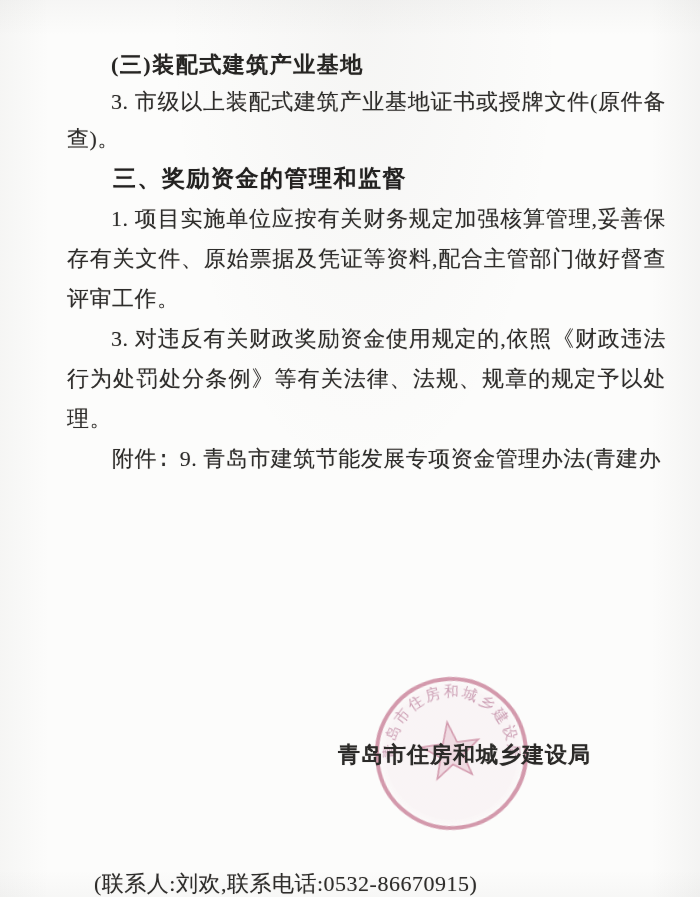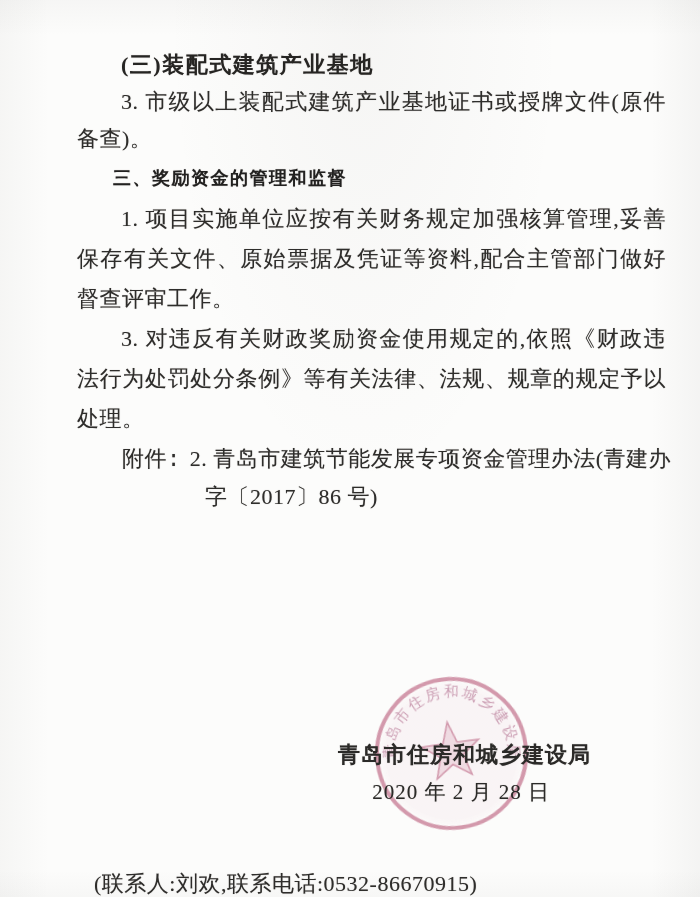--- a/index.html
+++ b/index.html
@@ -14,41 +14,40 @@
     width: 700px; height: 897px;
     background:
       radial-gradient(ellipse at 52% 2%, rgba(120,115,110,0.05), transparent 38%),
       linear-gradient(90deg, rgba(90,88,85,0.04), rgba(0,0,0,0) 7%, rgba(0,0,0,0) 93%, rgba(90,88,85,0.05)),
       linear-gradient(180deg, rgba(90,88,85,0.04), rgba(0,0,0,0) 4%, rgba(0,0,0,0) 97%, rgba(90,88,85,0.03)),
       #fcfcfb;
     overflow: hidden;
   }
   .content {
     position: relative;
-    padding: 46px 34px 0 50px;
+    padding: 46px 34px 0 67px;
     color: #2e2d2b;
     font-size: 22px;
     letter-spacing: 0.5px;
     text-shadow: 0 0 1px rgba(70,64,58,0.38);
     filter: blur(0.3px);
-    margin-left: 27px;
   }
   .content p { margin: 0; text-align: justify; }
   .indent { text-indent: 2em; }
   .sect-heading {
     font-weight: 700;
     line-height: 37px;
     letter-spacing: 1.5px;
     color: #262523;
   }
   .list-line { line-height: 37px; }
   .part-heading {
     font-family: Liberation Sans, sans-serif;
     font-weight: 700;
-    font-size: 18px;
+    font-size: 23px;
     line-height: 42px;
     letter-spacing: 1.5px;
     color: #222120;
   }
   .body-para { line-height: 40px; }
   .annex { margin-top: 2px; line-height: 36px; }
   .annex-line1 { padding-left: 45px; white-space: nowrap; }
   .annex-label { margin-right: 9px; font-family: Liberation Mono, monospace; }
   .annex-line2 { padding-left: 128px; white-space: nowrap; }
   .annex-line3 { padding-left: 92px; white-space: nowrap; }
@@ -106,38 +105,36 @@
     <p class="list-line indent">3. 市级以上装配式建筑产业基地证书或授牌文件(原件备查)。</p>
 
     <p class="part-heading indent">三、奖励资金的管理和监督</p>
 
     <p class="body-para indent">1. 项目实施单位应按有关财务规定加强核算管理,妥善保存有关文件、原始票据及凭证等资料,配合主管部门做好督查评审工作。</p>
 
 
     <p class="body-para indent">3. 对违反有关财政奖励资金使用规定的,依照《财政违法行为处罚处分条例》等有关法律、法规、规章的规定予以处理。</p>
 
     <div class="annex">
-      <p class="annex-line1"><span class="annex-label">附件:</span><span>2. 青岛市建筑节能发展专项资金管理办法(青建办</span></p>
-      <p class="annex-line2">字〔2017〕86 号)</p>
+      <p class="annex-line1"><span class="annex-label">附件:</span><span>9. 青岛市建筑节能发展专项资金管理办法(青建办</span></p>
     </div>
   </div>
 
   <div class="seal">
     <svg viewBox="0 0 161 161">
       <defs>
         <path id="seal-arc" d="M 80.5,80.5 m -57,0 a 57,57 0 1,1 114,0 a 57,57 0 1,1 -114,0"></path>
       </defs>
       <circle cx="80.5" cy="80.5" r="74.5" fill="none" stroke="#c4708c" stroke-width="4" opacity="0.85"></circle>
       <polygon points="80.5,49 87.6,69.8 109,70.2 91.9,83.2 98.1,103.8 80.5,91.5 62.9,103.8 69.1,83.2 52,70.2 73.4,69.8" fill="rgba(205,130,160,0.30)" stroke="#c77a95" stroke-width="1.6" opacity="0.9"></polygon>
       <text font-size="15" fill="#bd7f9d" letter-spacing="2.5" font-family="Liberation Serif, DejaVu Serif, serif" opacity="0.9">
         <textPath href="#seal-arc" startOffset="2">青岛市住房和城乡建设局</textPath>
       </text>
     </svg>
   </div>
 
   <div class="sign-block">
     <div class="sign-agency">青岛市住房和城乡建设局</div>
-    <div class="sign-date">2020 年 2 月 28 日</div>
   </div>
 
   <p class="contact-line">(联系人:刘欢,联系电话:0532-86670915)</p>
 
 </div>
 
 </body></html>

